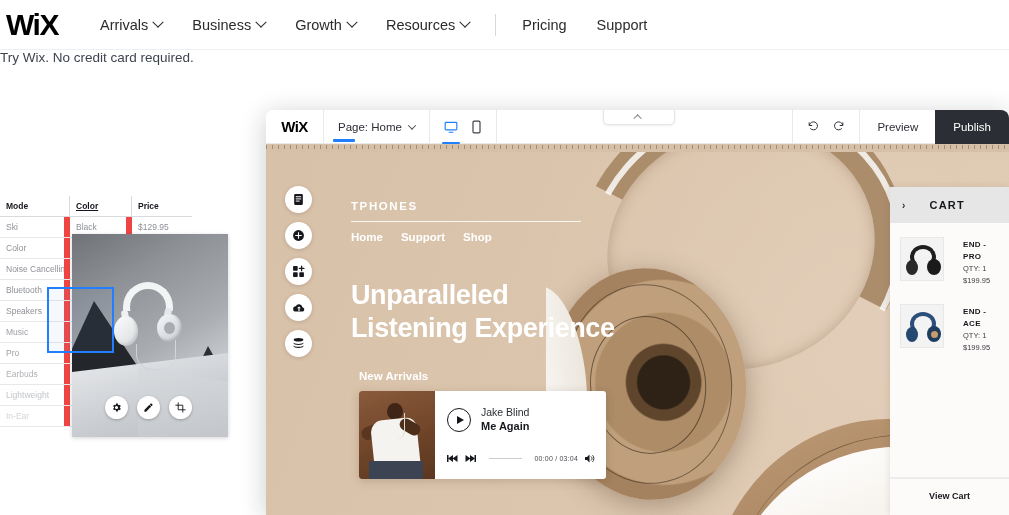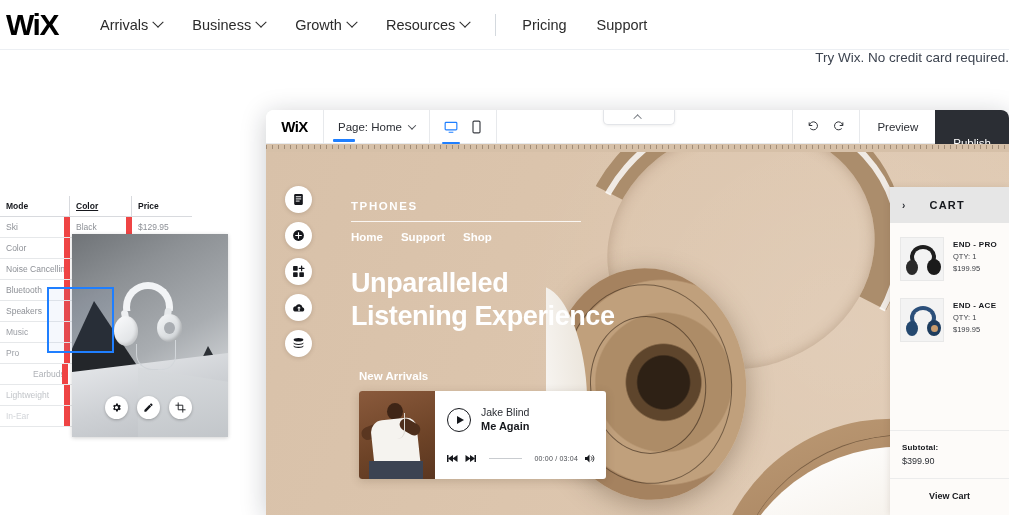--- a/index.html
+++ b/index.html
@@ -31,21 +31,21 @@
   .chev-d {
     width:8px; height:8px; border-right:1.4px solid #2b2b2b;
     border-bottom:1.4px solid #2b2b2b; transform:rotate(45deg) translate(-2px,-2px);
     display:inline-block;
   }
   .nav-divider { width:1px; height:22px; background:#d4d9de; margin:0 26px 0 -4px; }
 
   
   .promo {
     position:absolute; left:0; top:50px; width:1009px; height:18px;
-    display:flex; justify-content:flex-end; align-items:flex-start;
+    display:flex; justify-content:flex-start; align-items:flex-start;
     overflow:hidden; background:#fff; z-index:5;
   }
   .promo-text { font-size:13.5px; color:#3d4450; line-height:16px; }
 
   
   .datapanel {
     position:absolute; left:0px; top:196px; width:192px;
     z-index:20; font-size:8.5px;
   }
   .dp-header { display:flex; border-bottom:1px solid #d8dade; background:#fff; }
@@ -58,21 +58,21 @@
   .dp-hcell.c2 { width:60px; border-right:none; }
   .dp-row { display:flex; border-bottom:1px solid #e6e8ea; background:#fff; }
   .dp-cell {
     color:#8d9096; padding:5px 6px; font-size:8.5px;
     border-right:6px solid #ef4444; white-space:nowrap; overflow:hidden;
   }
   .dp-cell.c0 { width:70px; }
   .dp-cell.c1 { width:62px; }
   .dp-cell.c2 { width:60px; border-right:none; }
   .dp-row.fade1 .dp-cell { color:#9b9ea4; }
-  .dp-row.fade2 .dp-cell { color:#aeb1b6;margin-left:27px; }
+  .dp-row.fade2 .dp-cell { color:#aeb1b6; }
   .dp-row.fade3 .dp-cell { color:#c2c5c9; }
   .dp-row.fade4 .dp-cell { color:#d2d5d9; }
   .dp-rows-narrow .dp-cell.c1, .dp-rows-narrow .dp-cell.c2 { opacity:0; }
 
   
   .imgcard {
     position:absolute; left:72px; top:234px; width:156px; height:203px;
     z-index:25; overflow:hidden;
     background:linear-gradient(150deg,#6f7377 0%,#8d9195 25%,#a9adb1 55%,#cfd2d5 78%,#e8eaec 100%);
     box-shadow:0 1px 4px rgba(0,0,0,.18);
@@ -167,21 +167,21 @@
   .view-ic .bar-active {
     position:absolute; left:-2px; right:-2px; bottom:0; height:2px; background:#1f7fff; border-radius:1px;
   }
   .ed-spacer { flex:1; }
   .ed-undo { display:flex; align-items:center; gap:12px; padding:0 14px; height:34px; border-left:1px solid #e7e9ec; }
   .ed-preview {
     padding:0 17px; height:34px; line-height:34px; font-size:11.5px;
     color:#2b2e34; border-left:1px solid #e7e9ec; cursor:pointer;
   }
   .ed-publish {
-    padding:16px 18px; height:34px; line-height:34px; font-size:11.5px;
+    padding:0 18px; height:34px; line-height:34px; font-size:11.5px;
     background:#2b2e34; color:#fff; cursor:pointer; border-radius:0 6px 0 0;
   }
 
   
   .float-handle {
     position:absolute; left:337px; top:-1px; width:72px; height:16px;
     background:#fff; border:1px solid #e3e5e9; border-top:none;
     border-radius:0 0 5px 5px; display:flex; align-items:center; justify-content:center;
     z-index:33; box-shadow:0 1px 3px rgba(0,0,0,.07);
   }
@@ -279,21 +279,21 @@
 
   
   .hero { position:absolute; left:85px; top:48px; z-index:7; }
   .brand {
     font-size:11.5px; font-weight:bold; letter-spacing:1.6px; color:#fff;
   }
   .brand-rule { width:230px; height:1px; background:rgba(255,255,255,.85); margin:9px 0 9px; }
   .hero-nav { display:flex; gap:18px; }
   .hero-nav a { font-size:11.5px; color:#fff; font-weight:bold; text-decoration:none; cursor:pointer; }
   .headline {
-    margin-top:24px; font-size:27px; line-height:1.23; font-weight:bold;
+    margin-top:36px; font-size:27px; line-height:1.23; font-weight:bold;
     color:#fff; letter-spacing:-.4px;
   }
 
   
   .arrivals { position:absolute; left:93px; top:218px; z-index:8; }
   .arr-title { font-size:11.5px; font-weight:bold; color:#fff; margin-bottom:9px; }
   .player {
     display:flex; width:247px; height:88px; background:#fff;
     border-radius:3px; overflow:hidden; box-shadow:0 2px 10px rgba(70,50,30,.2);
   }
@@ -344,21 +344,21 @@
   .cart-head {
     height:36px; background:#e6e6e6; display:flex; align-items:center;
     padding:0 12px; gap:0; position:relative;
   }
   .cart-chev { font-size:10px; color:#2b2e34; font-weight:bold; }
   .cart-title {
     flex:1; text-align:center; font-size:11px; font-weight:bold;
     letter-spacing:1.2px; color:#16181d; padding-right:8px;
   }
   .cart-items { padding:14px 10px 0; flex:1; }
-  .cart-item { display:flex; gap:9px; margin-bottom:17px; }
+  .cart-item { display:flex; gap:19px; margin-bottom:17px; }
   .ci-thumb {
     width:44px; height:44px; flex:none; background:#f3f3f3; border:1px solid #e8e8e8;
     position:relative; overflow:hidden;
   }
   .ci-info { padding-top:2px; }
   .ci-name { font-size:8px; font-weight:bold; color:#16181d; letter-spacing:.3px; line-height:1.5; }
   .ci-qty  { font-size:7.5px; color:#3a3d43; line-height:1.6; }
   .ci-price{ font-size:7.5px; color:#3a3d43; line-height:1.6; }
   
   .th-band { position:absolute; left:9px; top:7px; width:26px; height:24px; border:4px solid #1e1e1e; border-radius:50%; border-bottom-color:transparent; }
@@ -707,24 +707,20 @@
               <div class="th-dot"></div>
             </div>
             <div class="ci-info">
               <div class="ci-name">END - ACE</div>
               <div class="ci-qty">QTY: 1</div>
               <div class="ci-price">$199.95</div>
             </div>
           </div>
         </div>
         <div class="cart-foot">
-          <div class="cart-sub">
-            <div class="cs-label">Subtotal:</div>
-            <div class="cs-value">$399.90</div>
-          </div>
           <div class="cart-view">View Cart</div>
         </div>
       </div>
 
     </div>
   </div>
 
 </div>
 
 </body></html>

